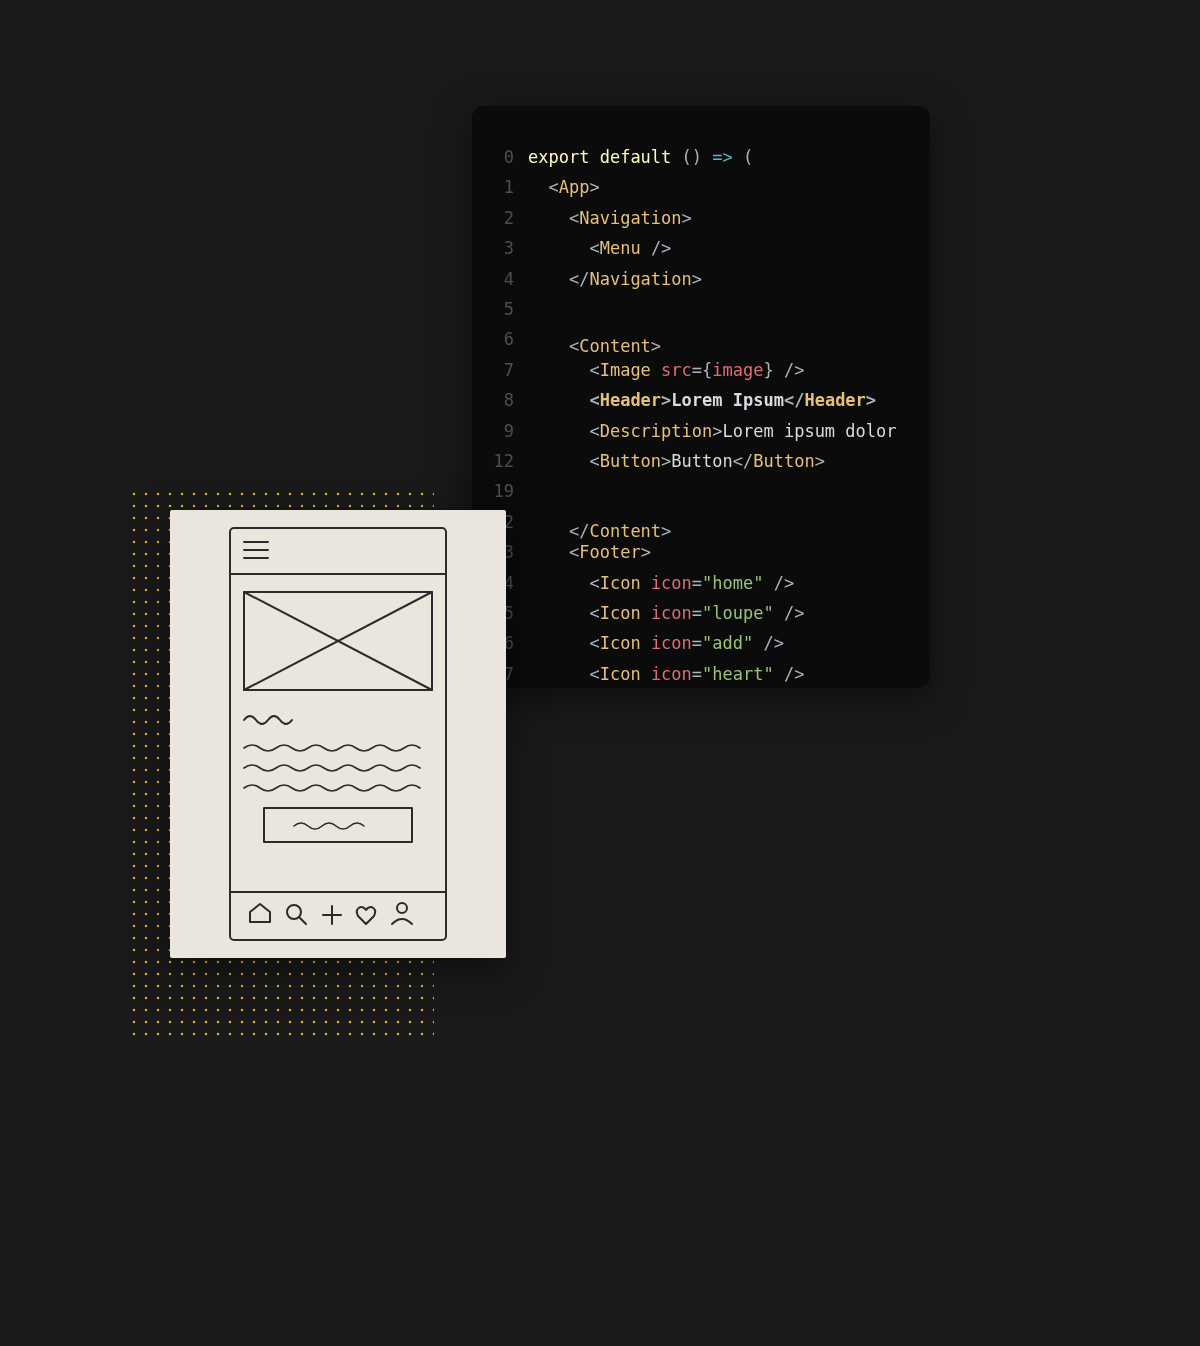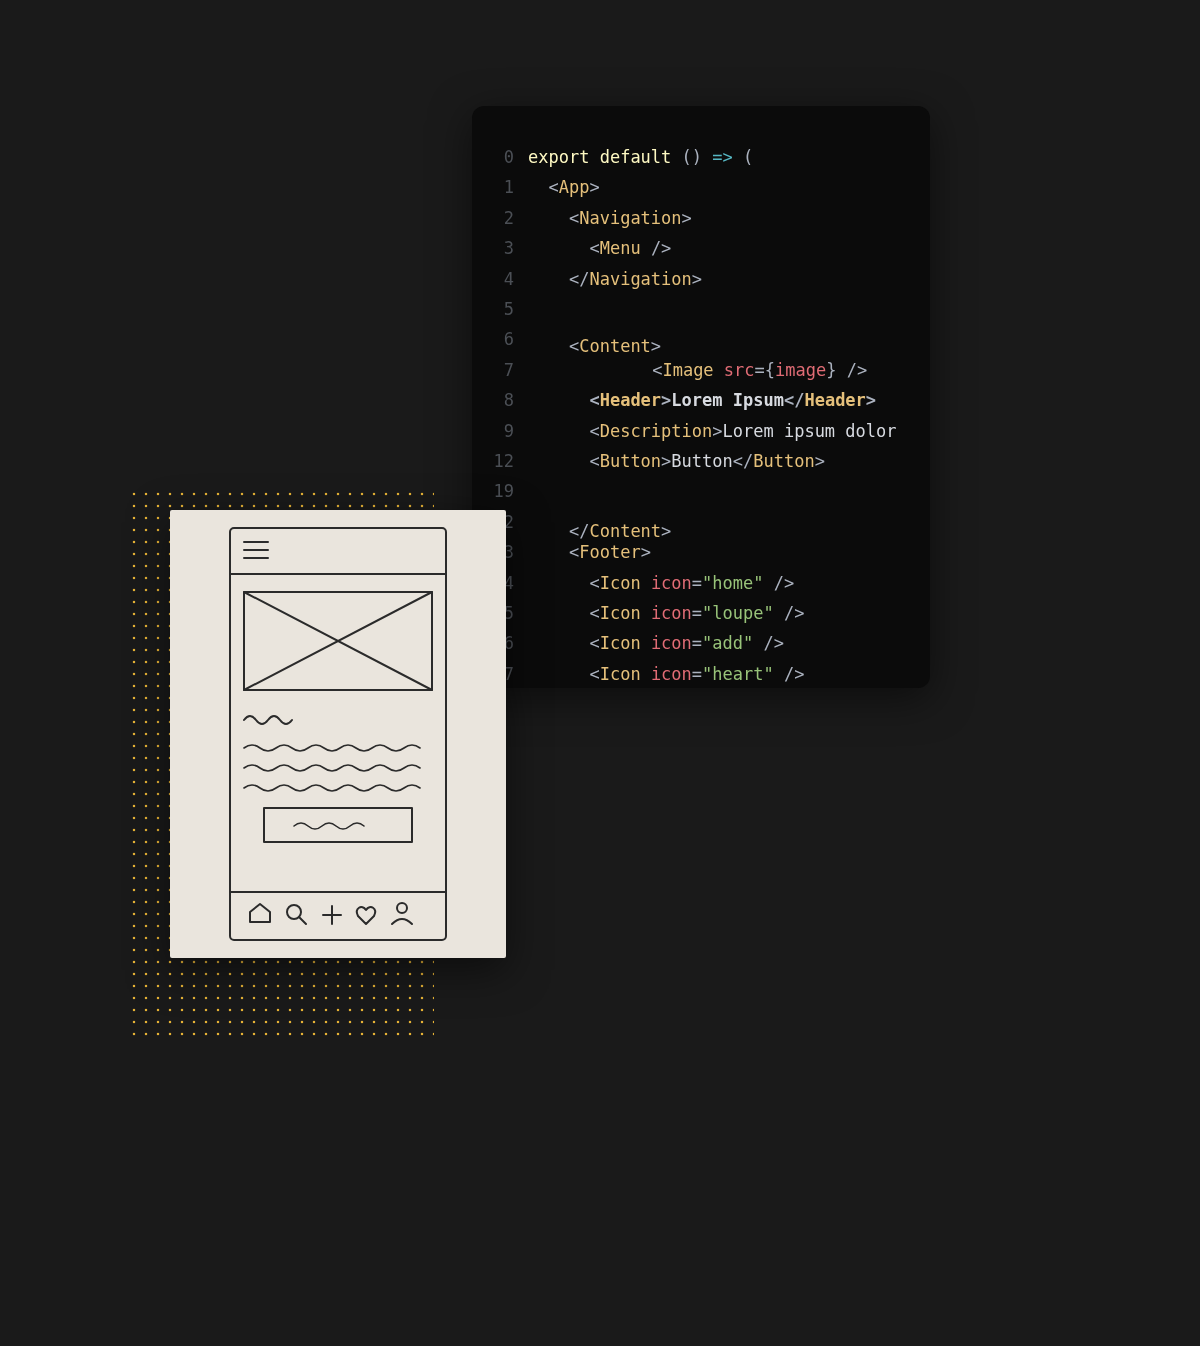--- a/index.html
+++ b/index.html
@@ -63,21 +63,21 @@
         <div class="ln gn" style="position: absolute; left: 0px; right: 0px; top: 552.8px;">17</div>
       </div>
     <div class="lines" id="lines">
         <div class="ln code" style="position: absolute; left: 0px; right: 0px; top: 36px;"><span class="c-kw">export</span>&nbsp;<span class="c-kw">default</span>&nbsp;<span class="c-p">()</span>&nbsp;<span class="c-op">=&gt;</span>&nbsp;<span class="c-p">(</span></div>
         <div class="ln code" style="position: absolute; left: 0px; right: 0px; top: 66.4px;">&nbsp;&nbsp;<span class="c-p">&lt;</span><span class="c-tag">App</span><span class="c-p">&gt;</span></div>
         <div class="ln code" style="position: absolute; left: 0px; right: 0px; top: 96.8px;">&nbsp;&nbsp;&nbsp;&nbsp;<span class="c-p">&lt;</span><span class="c-tag">Navigation</span><span class="c-p">&gt;</span></div>
         <div class="ln code" style="position: absolute; left: 0px; right: 0px; top: 127.2px;">&nbsp;&nbsp;&nbsp;&nbsp;&nbsp;&nbsp;<span class="c-p">&lt;</span><span class="c-tag">Menu</span>&nbsp;<span class="c-p">/&gt;</span></div>
         <div class="ln code" style="position: absolute; left: 0px; right: 0px; top: 157.6px;">&nbsp;&nbsp;&nbsp;&nbsp;<span class="c-p">&lt;/</span><span class="c-tag">Navigation</span><span class="c-p">&gt;</span></div>
         <div class="ln code" style="position: absolute; left: 0px; right: 0px; top: 188px;"></div>
         <div class="ln code" style="position: absolute; left: 0px; right: 0px; top: 218.4px; margin-top: 7px;">&nbsp;&nbsp;&nbsp;&nbsp;<span class="c-p">&lt;</span><span class="c-tag">Content</span><span class="c-p">&gt;</span></div>
-        <div class="ln code" style="position: absolute; left: 0px; right: 0px; top: 248.8px; text-align: center;">&nbsp;&nbsp;&nbsp;&nbsp;&nbsp;&nbsp;<span class="c-p">&lt;</span><span class="c-tag">Image</span>&nbsp;<span class="c-attr">src</span><span class="c-p">=</span><span class="c-p">{</span><span class="c-var">image</span><span class="c-p">}</span>&nbsp;<span class="c-p">/&gt;</span></div>
+        <div class="ln code" style="position: absolute; left: 0px; right: 0px; top: 248.8px;">&nbsp;&nbsp;&nbsp;&nbsp;&nbsp;&nbsp;<span class="c-p">&lt;</span><span class="c-tag">Image</span>&nbsp;<span class="c-attr">src</span><span class="c-p">=</span><span class="c-p">{</span><span class="c-var">image</span><span class="c-p">}</span>&nbsp;<span class="c-p">/&gt;</span></div>
         <div class="ln code" style="position: absolute; left: 0px; right: 0px; top: 279.2px; font-weight: bold;">&nbsp;&nbsp;&nbsp;&nbsp;&nbsp;&nbsp;<span class="c-p">&lt;</span><span class="c-tag">Header</span><span class="c-p">&gt;</span><span class="c-txt">Lorem Ipsum</span><span class="c-p">&lt;/</span><span class="c-tag">Header</span><span class="c-p">&gt;</span></div>
         <div class="ln code" style="position: absolute; left: 0px; right: 0px; top: 309.6px;">&nbsp;&nbsp;&nbsp;&nbsp;&nbsp;&nbsp;<span class="c-p">&lt;</span><span class="c-tag">Description</span><span class="c-p">&gt;</span><span class="c-txt">Lorem ipsum dolor</span></div>
         <div class="ln code" style="position: absolute; left: 0px; right: 0px; top: 340px;">&nbsp;&nbsp;&nbsp;&nbsp;&nbsp;&nbsp;<span class="c-p">&lt;</span><span class="c-tag">Button</span><span class="c-p">&gt;</span><span class="c-txt">Button</span><span class="c-p">&lt;/</span><span class="c-tag">Button</span><span class="c-p">&gt;</span></div>
         <div class="ln code" style="position: absolute; left: 0px; right: 0px; top: 370.4px; margin-top: 40px;">&nbsp;&nbsp;&nbsp;&nbsp;<span class="c-p">&lt;/</span><span class="c-tag">Content</span><span class="c-p">&gt;</span></div>
         <div class="ln code" style="position: absolute; left: 0px; right: 0px; top: 400.8px;"></div>
         <div class="ln code" style="position: absolute; left: 0px; right: 0px; top: 431.2px;">&nbsp;&nbsp;&nbsp;&nbsp;<span class="c-p">&lt;</span><span class="c-tag">Footer</span><span class="c-p">&gt;</span></div>
         <div class="ln code" style="position: absolute; left: 0px; right: 0px; top: 461.6px;">&nbsp;&nbsp;&nbsp;&nbsp;&nbsp;&nbsp;<span class="c-p">&lt;</span><span class="c-tag">Icon</span>&nbsp;<span class="c-attr">icon</span><span class="c-p">=</span><span class="c-str">"home"</span>&nbsp;<span class="c-p">/&gt;</span></div>
         <div class="ln code" style="position: absolute; left: 0px; right: 0px; top: 492px;">&nbsp;&nbsp;&nbsp;&nbsp;&nbsp;&nbsp;<span class="c-p">&lt;</span><span class="c-tag">Icon</span>&nbsp;<span class="c-attr">icon</span><span class="c-p">=</span><span class="c-str">"loupe"</span>&nbsp;<span class="c-p">/&gt;</span></div>
         <div class="ln code" style="position: absolute; left: 0px; right: 0px; top: 522.4px;">&nbsp;&nbsp;&nbsp;&nbsp;&nbsp;&nbsp;<span class="c-p">&lt;</span><span class="c-tag">Icon</span>&nbsp;<span class="c-attr">icon</span><span class="c-p">=</span><span class="c-str">"add"</span>&nbsp;<span class="c-p">/&gt;</span></div>
         <div class="ln code" style="position: absolute; left: 0px; right: 0px; top: 552.8px;">&nbsp;&nbsp;&nbsp;&nbsp;&nbsp;&nbsp;<span class="c-p">&lt;</span><span class="c-tag">Icon</span>&nbsp;<span class="c-attr">icon</span><span class="c-p">=</span><span class="c-str">"heart"</span>&nbsp;<span class="c-p">/&gt;</span></div>

